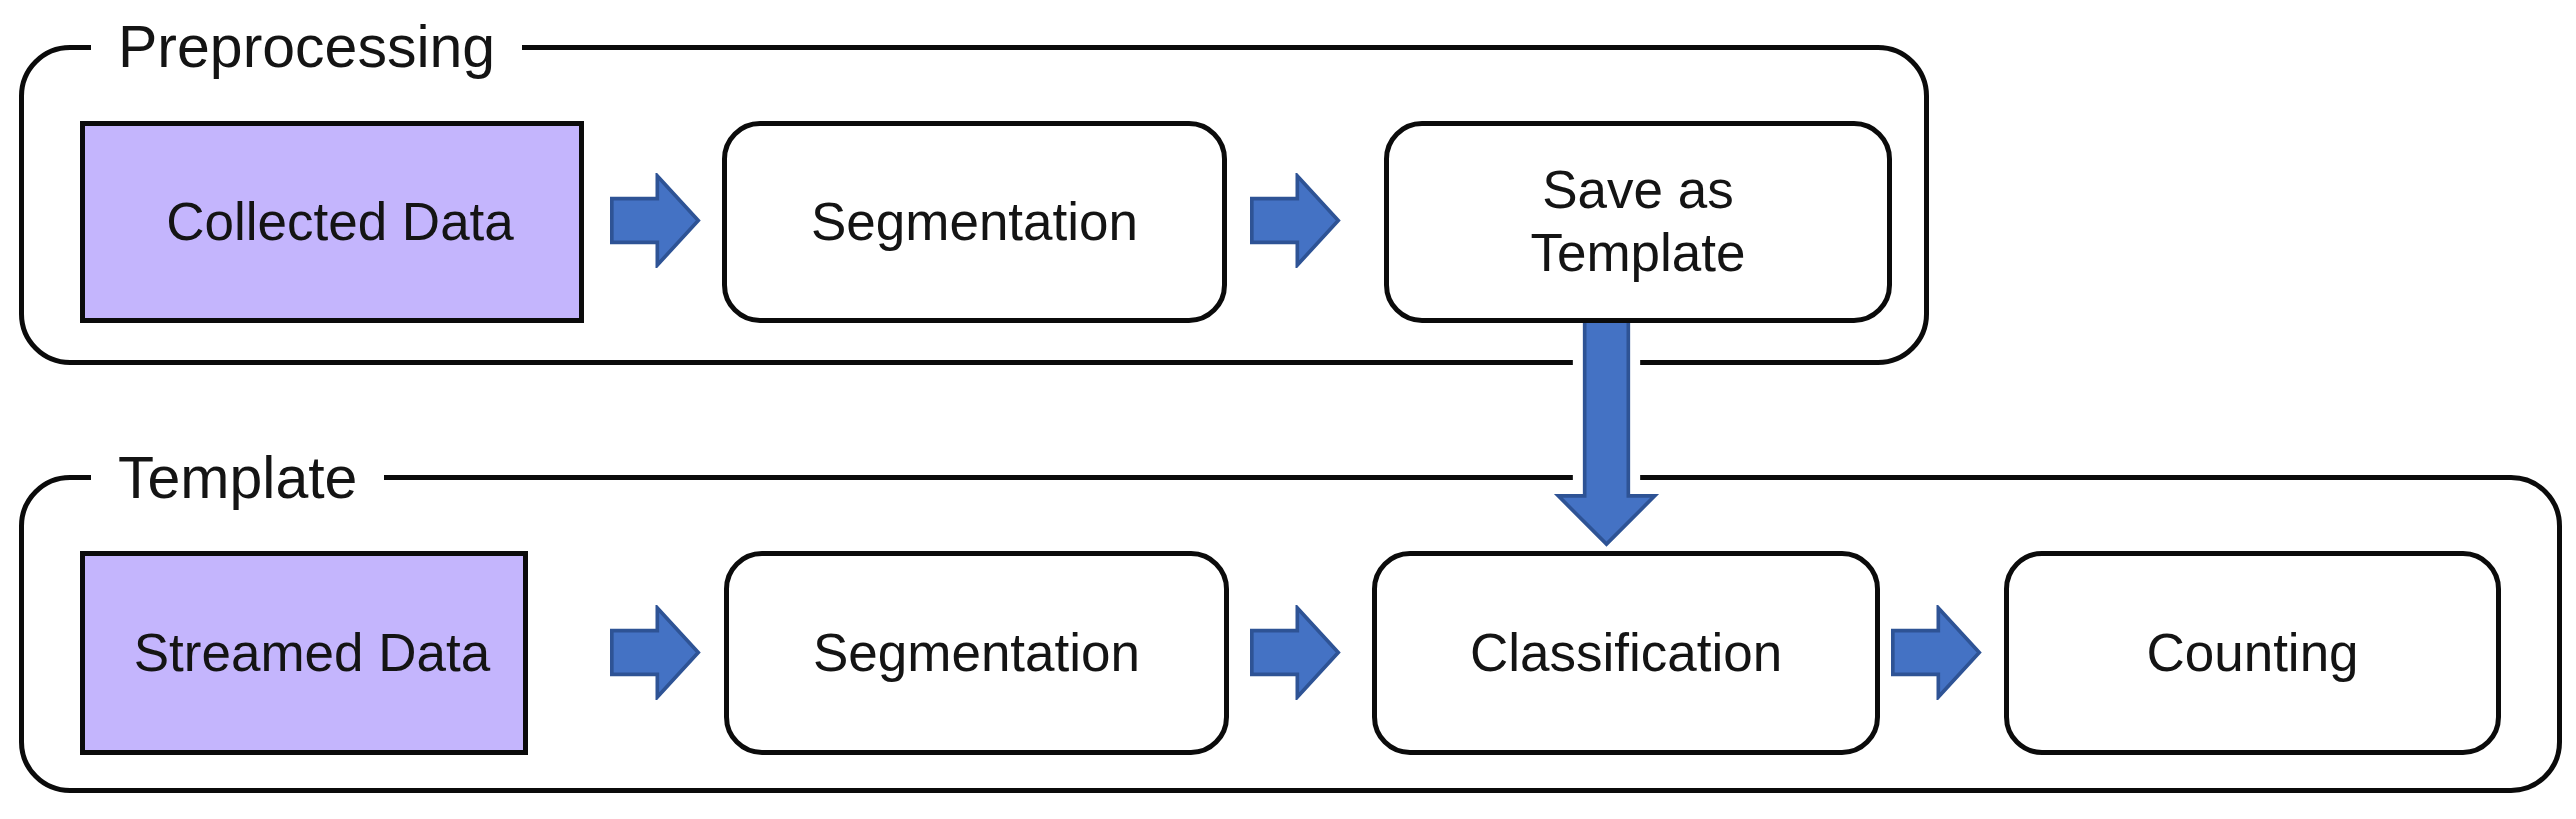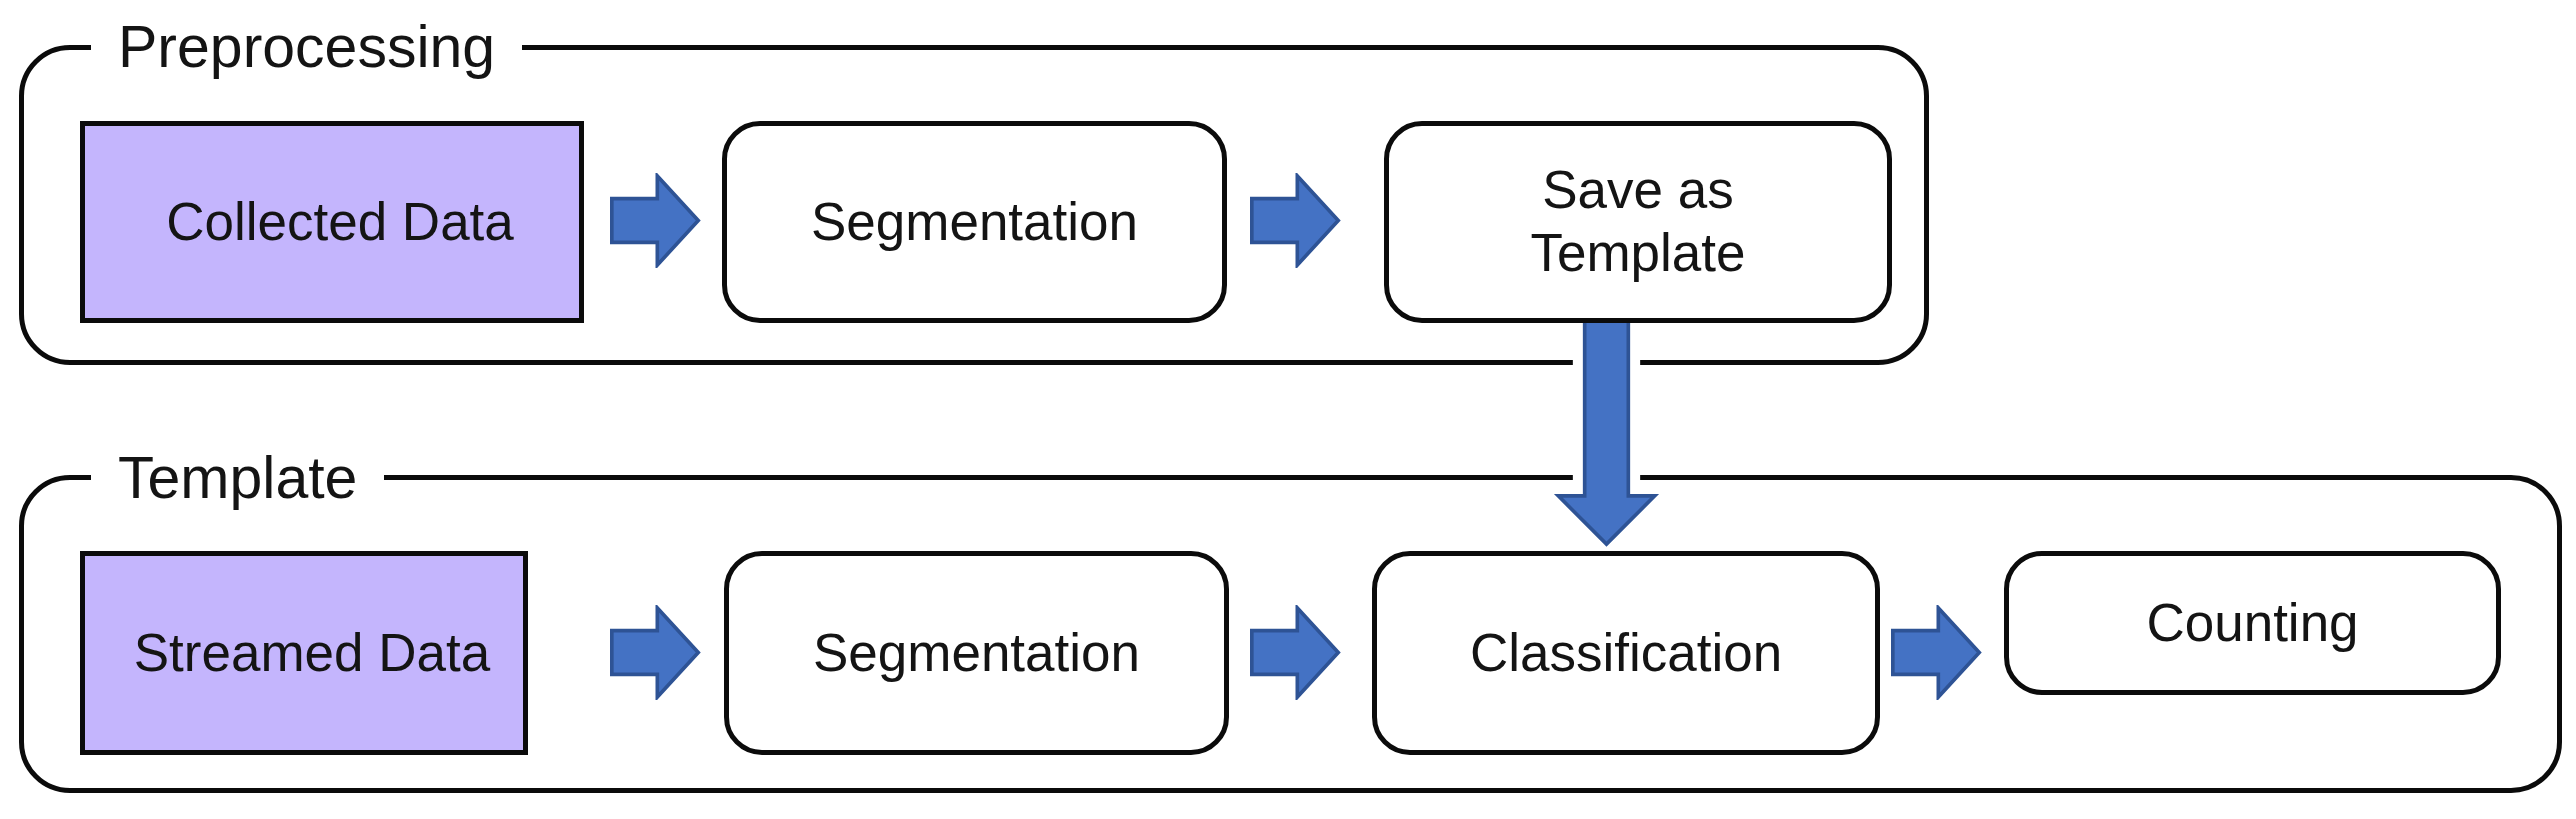--- a/index.html
+++ b/index.html
@@ -84,18 +84,18 @@
   </svg>
 
   <div class="node rounded" style="left:1356px;top:551px;width:508px;height:204px;margin-left:16px;">
     <span>Classification</span>
   </div>
 
   <svg class="arrow" style="left:1891px;top:605px;" width="91" height="95" viewBox="0 0 100 104">
     <polygon points="2,28 52,28 52,3 97,52 52,101 52,76 2,76" fill="#4472c4" stroke="#2e5395" stroke-width="4" stroke-linejoin="miter"></polygon>
   </svg>
 
-  <div class="node rounded" style="left:2004px;top:551px;width:497px;height:144px;text-align:center;">
+  <div class="node rounded" style="left:2004px;top:551px;width:497px;height:204px;text-align:center;">
     <span>Counting</span>
   </div>
 
 </div>
 
 
 </body></html>

